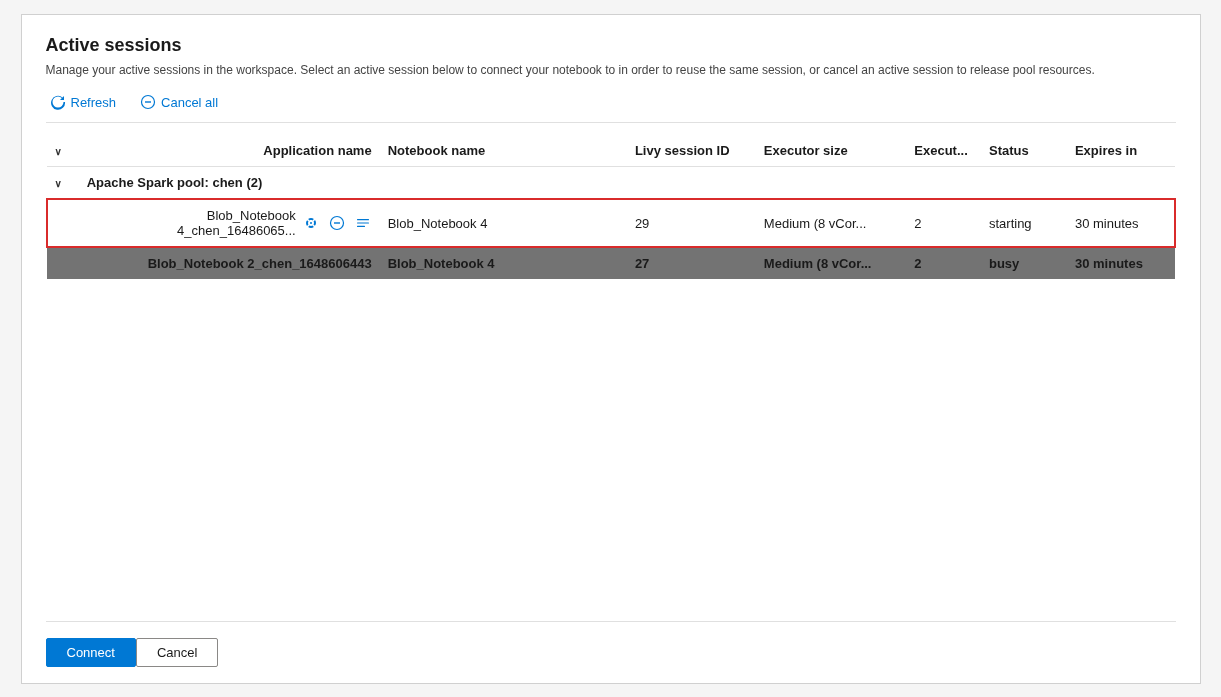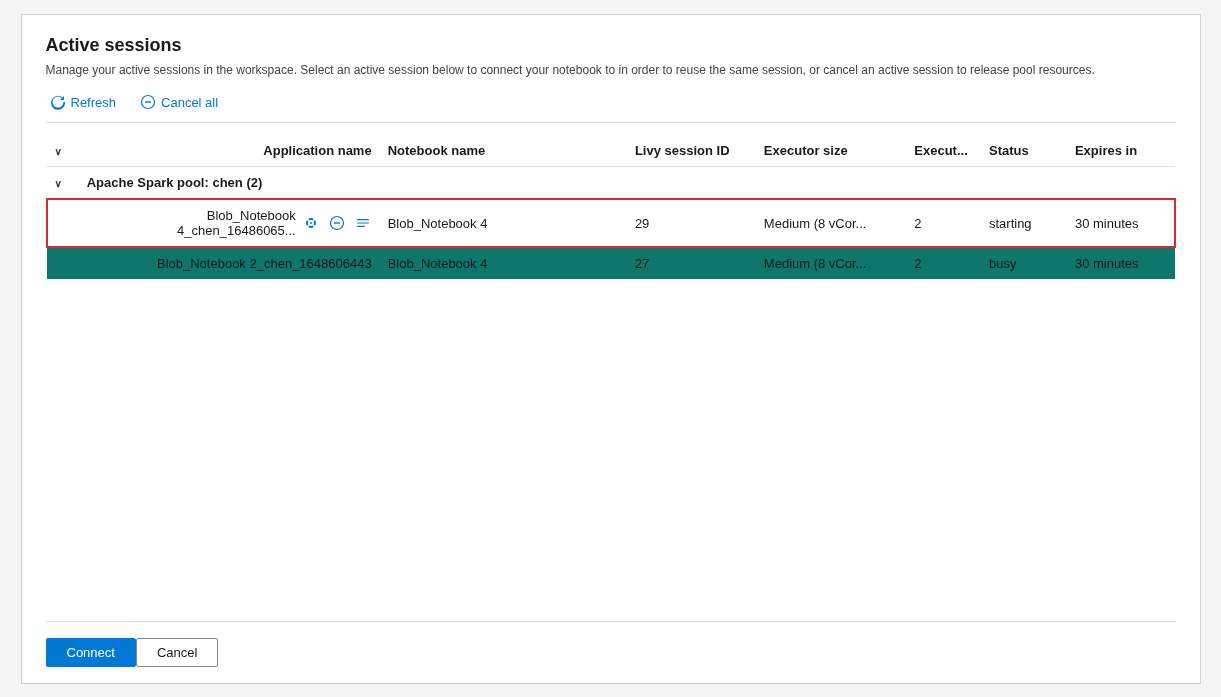--- a/index.html
+++ b/index.html
@@ -99,21 +99,21 @@
       color: #1a1a1a;
       background: #fff;
     }
     .row-selected {
       border: 2px solid #d92b2b;
       outline: none;
     }
     .row-selected td {
       background: #fff;
     }
-    .row-normal td { background: #0f766e; }
+    .row-normal td { background: #737373; font-weight: bold; }
 
     .chevron-icon {
       display: inline-block;
       font-size: 10px;
       color: #333;
       cursor: pointer;
     }
     .action-icons {
       display: inline-flex;
       gap: 8px;

